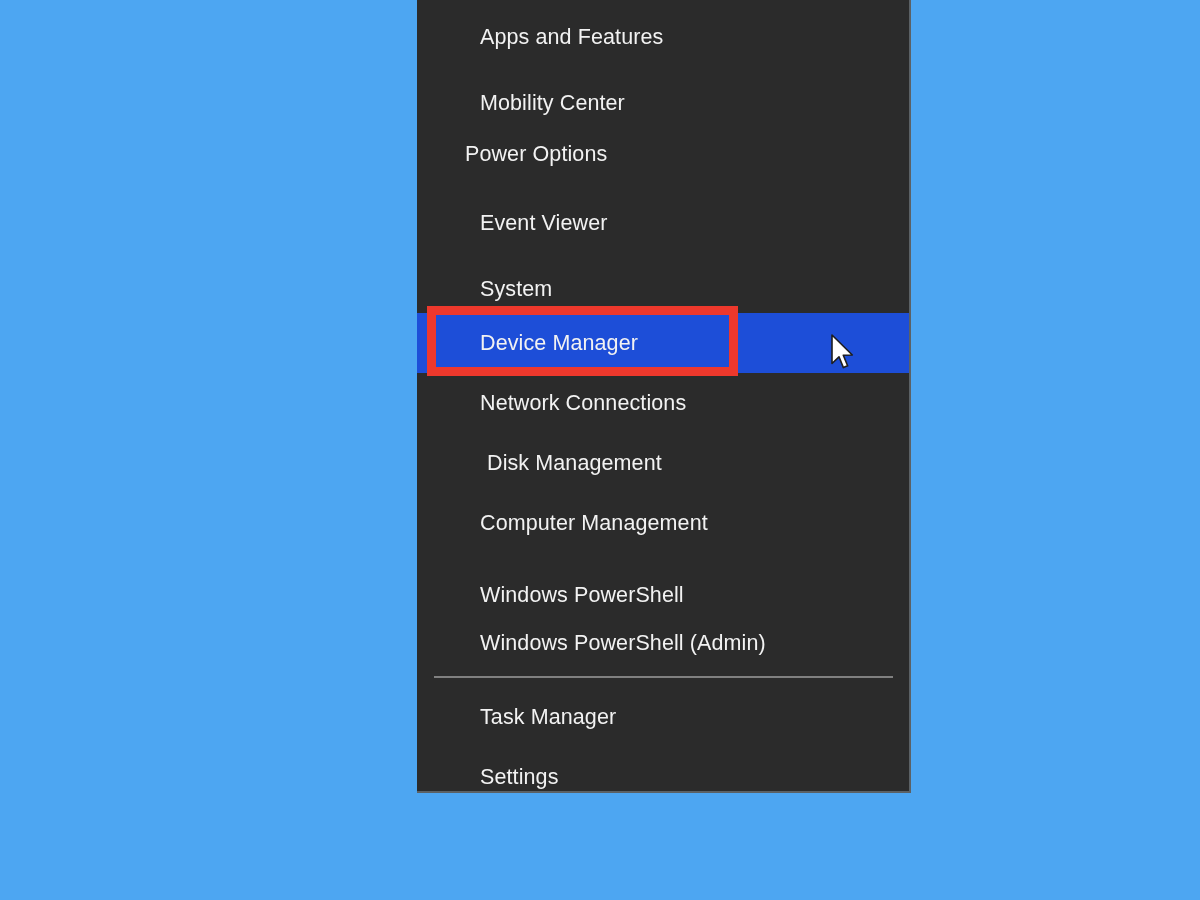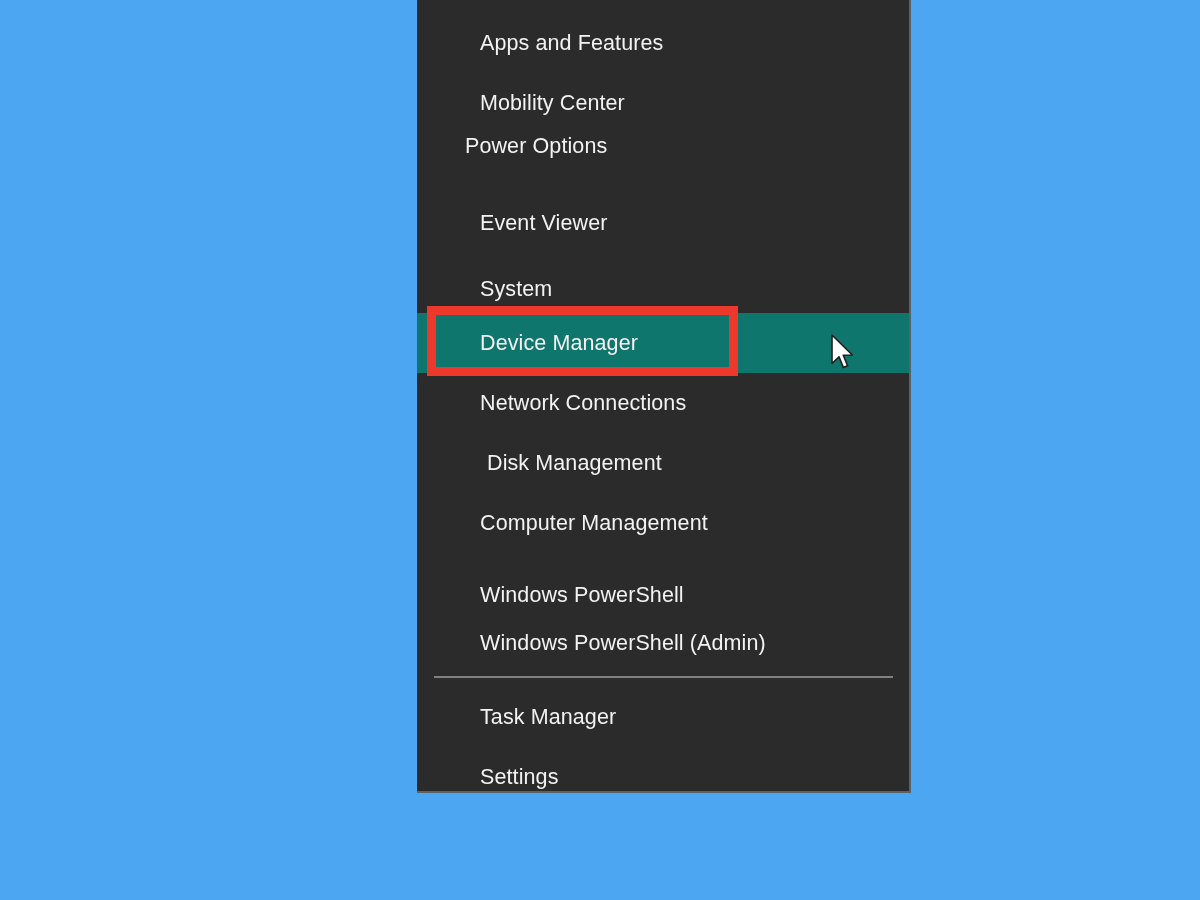--- a/index.html
+++ b/index.html
@@ -54,21 +54,21 @@
     display: flex;
     align-items: center;
     color: #f2f2f2;
     font-size: 21.5px;
     font-weight: 400;
     letter-spacing: 0.1px;
     padding-left: 63px;
     white-space: nowrap;
   }
   .menu-item.hovered {
-    background: #0f766e;
+    background: #1d4ed8;
   }
 
   .menu-separator {
     position: absolute;
     left: 17px;
     width: 459px;
     height: 2px;
     background: #808080;
   }
 
@@ -112,27 +112,27 @@
 </style>
 </head>
 <body>
 
 <div id="screen">
 
   <div class="desktop-bg"></div>
 
   <div class="context-menu">
     <div class="menu-list" id="menu-list">
-        <div class="menu-item" style="top: 13px;">
+        <div class="menu-item" style="top: 7px;">
           <span>Apps and Features</span>
         </div>
         <div class="menu-item" style="top: 73px;">
           <span>Mobility Center</span>
         </div>
-        <div class="menu-item" style="top: 116px; padding-left: 48px;">
+        <div class="menu-item" style="top: 124px; padding-left: 48px;">
           <span>Power Options</span>
         </div>
         <div class="menu-item" style="top: 193px;">
           <span>Event Viewer</span>
         </div>
         <div class="menu-item" style="top: 259px;">
           <span>System</span>
         </div>
         <div class="menu-item hovered" style="top: 313px;">
           <span>Device Manager</span>

